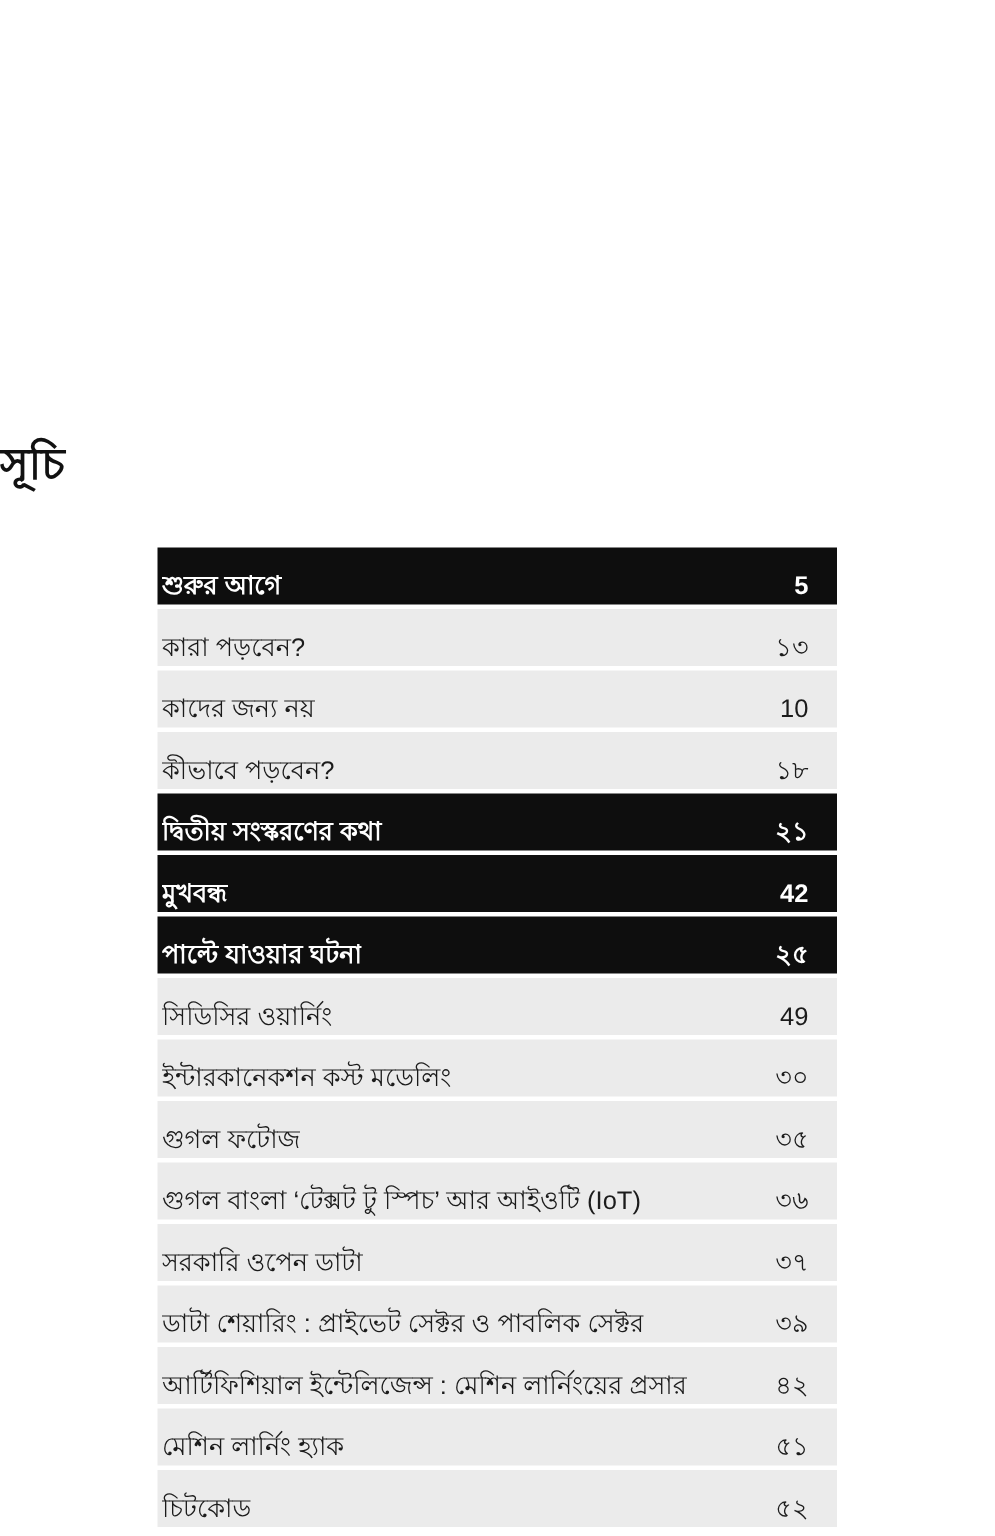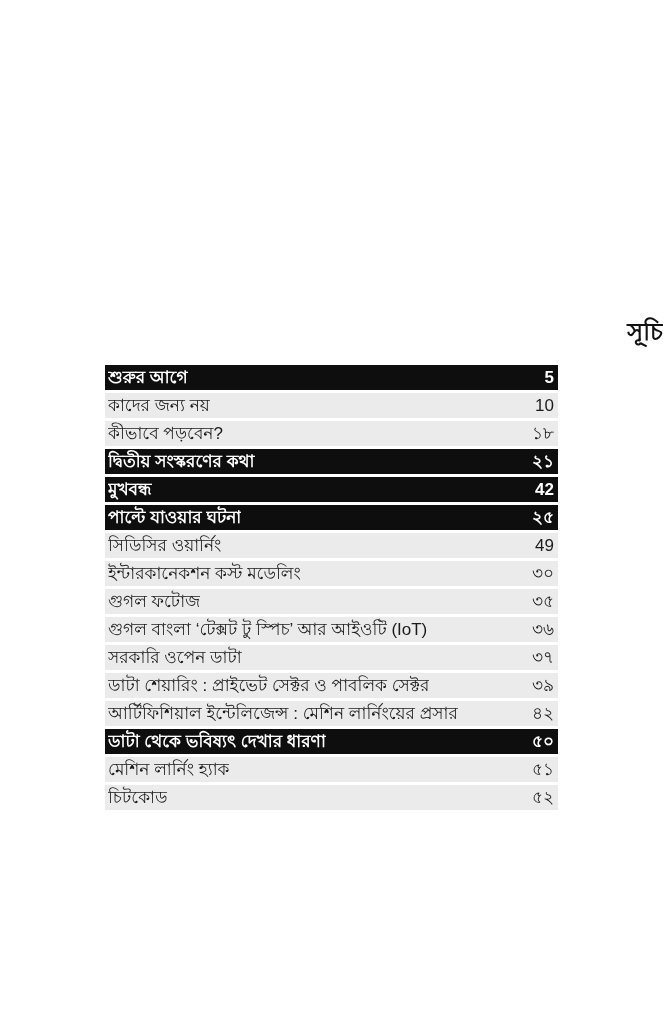--- a/index.html
+++ b/index.html
@@ -14,39 +14,38 @@
     position: relative;
     width: 663px;
     height: 1024px;
     background: var(--page-bg, #ffffff);
   }
   .page-title {
     position: absolute;
     top: 286px;
     left: 0;
     width: 100%;
-    text-align: right;
-    font-size: 24px;
+    text-align: left;
+    font-size: 29px;
     font-weight: 700;
     color: #111111;
-    margin-top: 27px;
   }
   .toc {
     position: absolute;
     left: 105px;
     top: 365px;
     width: 453px;
   }
   .row {
-    height: 25px;
+    height: 38px;
     margin-bottom: 3px;
     display: flex;
     justify-content: space-between;
     align-items: flex-end;
-    padding: 0 4px 0 3px;
+    padding: 0 19px 0 3px;
     font-size: 17px;
     line-height: 25px;
   }
   .row.header {
     background: var(--header-bg, #0e0e0e);
     color: var(--header-text, #ffffff);
     font-weight: 700;
   }
   .row.item {
     background: var(--item-bg, #ebebeb);
@@ -69,20 +68,24 @@
 
 <div class="page">
   <div class="page-title">সূচি</div>
 
   <div class="toc">
   <div class="row header">
     <span class="row-label">শুরুর আগে</span>
     <span class="row-page">5</span>
   </div>
 
+  <div class="row item">
+    <span class="row-label">কারা পড়বেন?</span>
+    <span class="row-page">১৩</span>
+  </div>
 
   <div class="row item">
     <span class="row-label">কাদের জন্য নয়</span>
     <span class="row-page">10</span>
   </div>
 
   <div class="row item">
     <span class="row-label">কীভাবে পড়বেন?</span>
     <span class="row-page">১৮</span>
   </div>
@@ -132,24 +135,20 @@
     <span class="row-label">ডাটা শেয়ারিং : প্রাইভেট সেক্টর ও পাবলিক সেক্টর</span>
     <span class="row-page">৩৯</span>
   </div>
 
   <div class="row item">
     <span class="row-label">আর্টিফিশিয়াল ইন্টেলিজেন্স : মেশিন লার্নিংয়ের প্রসার</span>
     <span class="row-page">৪২</span>
   </div>
 
 
-  <div class="row header">
-    <span class="row-label">ডাটা থেকে ভবিষ্যৎ দেখার ধারণা</span>
-    <span class="row-page">৫০</span>
-  </div>
 
   <div class="row item">
     <span class="row-label">মেশিন লার্নিং হ্যাক</span>
     <span class="row-page">৫১</span>
   </div>
 
   <div class="row item">
     <span class="row-label">চিটকোড</span>
     <span class="row-page">৫২</span>
   </div>

